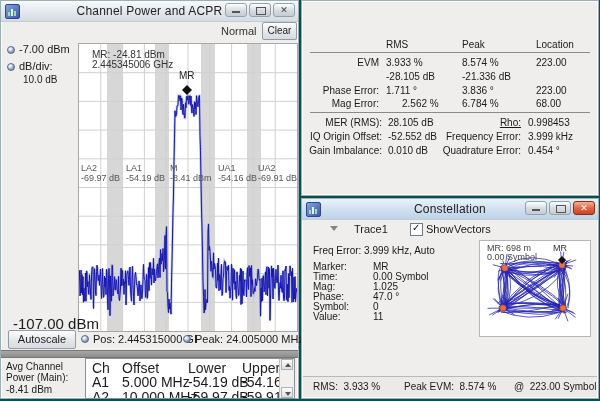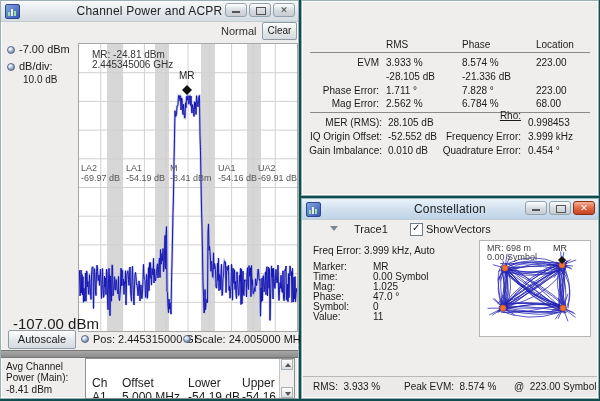--- a/index.html
+++ b/index.html
@@ -39,21 +39,21 @@
   .r-align{text-align:right;}
   
   #con-plot{position:absolute;left:177px;top:41px;width:110px;height:95px;background:#fff;border:1px solid #b5b5b5;}
   .con-status{position:absolute;left:1px;right:1px;bottom:1px;height:20px;background:#eceae8;border-top:1px solid #b9b9b9;}
   .checkbox{display:inline-block;width:11px;height:11px;border:1px solid #6f7b86;background:#fff;position:relative;vertical-align:-2px;}
   .checkbox::before{content:"\2713";position:absolute;left:1px;top:-2px;font-size:10px;color:#111;font-weight:bold;}
   .chev{display:inline-block;width:0;height:0;border-left:4px solid transparent;border-right:4px solid transparent;border-top:5px solid #7a8894;}
   
   #avg-table{position:absolute;left:84px;top:357px;width:210px;height:41px;background:#fff;border:1px solid #8f8f8f;overflow:hidden;box-sizing:border-box;}
   .tr{position:absolute;left:0;right:14px;height:13px;white-space:nowrap;}
-  .td{position:absolute;top:16px;font-size:12px;}
+  .td{position:absolute;top:0;font-size:14px;}
   .scrollbar{position:absolute;right:0;top:0;bottom:0;width:14px;background:#f1f0ef;border-left:1px solid #c5c5c5;}
   .sb-btn{position:absolute;left:1px;right:1px;height:11px;background:linear-gradient(180deg,#fcfcfc,#dcdfe2);border:1px solid #aab2ba;box-sizing:border-box;}
   .sb-up{top:0;} .sb-dn{bottom:0;}
   .sb-up::before{content:"";position:absolute;left:3px;top:3px;border-left:3px solid transparent;border-right:3px solid transparent;border-bottom:4px solid #555;}
   .sb-dn::before{content:"";position:absolute;left:3px;top:4px;border-left:3px solid transparent;border-right:3px solid transparent;border-top:4px solid #555;}
   .splitter{position:absolute;left:0;right:0;height:6px;background:linear-gradient(180deg,#a7a7a7,#8d8d8d);border-top:1px solid #777;border-bottom:1px solid #777;}
 </style>
 </head>
 <body>
 
@@ -120,21 +120,21 @@
       <div class="chan-label" style="left:139px;top:119px;"><span>UA1</span><br><span>-54.16 dB</span></div>
       <div class="chan-label" style="left:179px;top:119px;"><span>UA2</span><br><span>-69.91 dB</span></div>
     </div>
 
     <div class="lbl" style="left:12px;top:314px;font-size:15px;">-107.00 dBm</div>
 
     <div class="btn" style="position:absolute;left:7px;top:329px;width:66px;height:17px;line-height:17px;font-size:11px;">Autoscale</div>
     <span class="knob" style="position:absolute;left:80px;top:334px;"></span>
     <div class="lbl" style="left:92px;top:332px;font-size:11px;"><span>Pos:</span>&nbsp;<span>2.445315000 GI</span></div>
     <span class="knob" style="position:absolute;left:182px;top:334px;"></span>
-    <div class="lbl" style="left:194px;top:332px;font-size:11px;"><span>Scale:</span>&nbsp;<span>24.005000 MHz</span></div>
+    <div class="lbl" style="left:194px;top:332px;font-size:11px;"><span>Peak:</span>&nbsp;<span>24.005000 MHz</span></div>
 
     <div class="splitter" style="top:349px;"></div>
 
     <div class="lbl" style="left:5px;top:360px;font-size:10px;">Avg Channel</div>
     <div class="lbl" style="left:5px;top:371px;font-size:10px;">Power (Main):</div>
     <div class="lbl" style="left:5px;top:383px;font-size:10px;">-8.41 dBm</div>
 
     <div id="avg-table">
       <div class="tr" style="top:1px;color:#222;">
         <span class="td" style="left:6px;">Ch</span>
@@ -157,47 +157,47 @@
       <div class="scrollbar">
         <div class="sb-btn sb-up"></div>
         <div class="sb-btn sb-dn"></div>
       </div>
     </div>
   </div>
 
   <div class="win" style="left:301px;top:0;width:298px;height:196px;">
 
     <div class="sq-cell" style="left:84px;top:38px;">RMS</div>
-    <div class="sq-cell" style="left:160px;top:38px;">Phase</div>
+    <div class="sq-cell" style="left:160px;top:38px;">Peak</div>
     <div class="sq-cell" style="left:234px;top:38px;">Location</div>
     <div class="sq-underline" style="top:51px;"></div>
 
     <div class="sq-cell r-align" style="left:0;top:56px;width:77px;">EVM</div>
     <div class="sq-cell" style="left:84px;top:56px;">3.933 %</div>
     <div class="sq-cell" style="left:160px;top:56px;">8.574 %</div>
     <div class="sq-cell" style="left:234px;top:56px;">223.00</div>
 
     <div class="sq-cell" style="left:84px;top:70px;">-28.105 dB</div>
     <div class="sq-cell" style="left:160px;top:70px;">-21.336 dB</div>
 
     <div class="sq-cell r-align" style="left:0;top:84px;width:77px;">Phase Error:</div>
     <div class="sq-cell" style="left:84px;top:84px;">1.711 °</div>
-    <div class="sq-cell" style="left:160px;top:84px;">7.828 °</div>
+    <div class="sq-cell" style="left:160px;top:84px;">3.836 °</div>
     <div class="sq-cell" style="left:234px;top:84px;">223.00</div>
 
     <div class="sq-cell r-align" style="left:0;top:97px;width:77px;">Mag Error:</div>
-    <div class="sq-cell" style="left:84px;top:97px;">2.562 %</div>
+    <div class="sq-cell" style="left:100px;top:97px;">2.562 %</div>
     <div class="sq-cell" style="left:160px;top:97px;">6.784 %</div>
     <div class="sq-cell" style="left:234px;top:97px;">68.00</div>
 
     <div class="sq-underline" style="top:111px;"></div>
 
     <div class="sq-cell r-align" style="left:0;top:116px;width:80px;">MER (RMS):</div>
     <div class="sq-cell" style="left:86px;top:116px;">28.105 dB</div>
-    <div class="sq-cell r-align" style="left:130px;top:109px;width:89px;text-decoration:underline;">Rho:</div>
+    <div class="sq-cell r-align" style="left:130px;top:116px;width:89px;text-decoration:underline;">Rho:</div>
     <div class="sq-cell" style="left:226px;top:116px;">0.998453</div>
 
     <div class="sq-cell r-align" style="left:0;top:130px;width:80px;">IQ Origin Offset:</div>
     <div class="sq-cell" style="left:86px;top:130px;">-52.552 dB</div>
     <div class="sq-cell r-align" style="left:130px;top:130px;width:89px;">Frequency Error:</div>
     <div class="sq-cell" style="left:226px;top:130px;">3.999 kHz</div>
 
     <div class="sq-cell r-align" style="left:0;top:144px;width:80px;">Gain Imbalance:</div>
     <div class="sq-cell" style="left:86px;top:144px;">0.010 dB</div>
     <div class="sq-cell r-align" style="left:130px;top:144px;width:89px;">Quadrature Error:</div>

